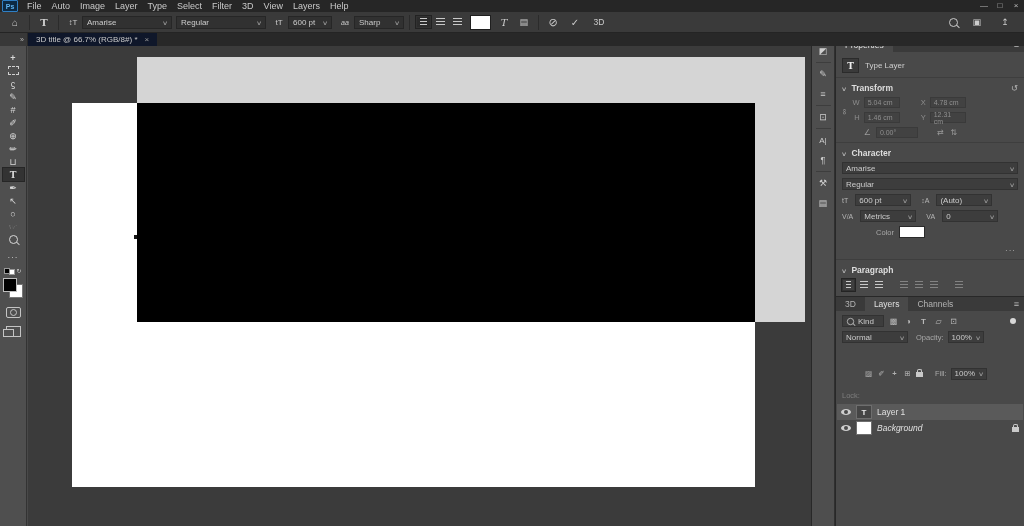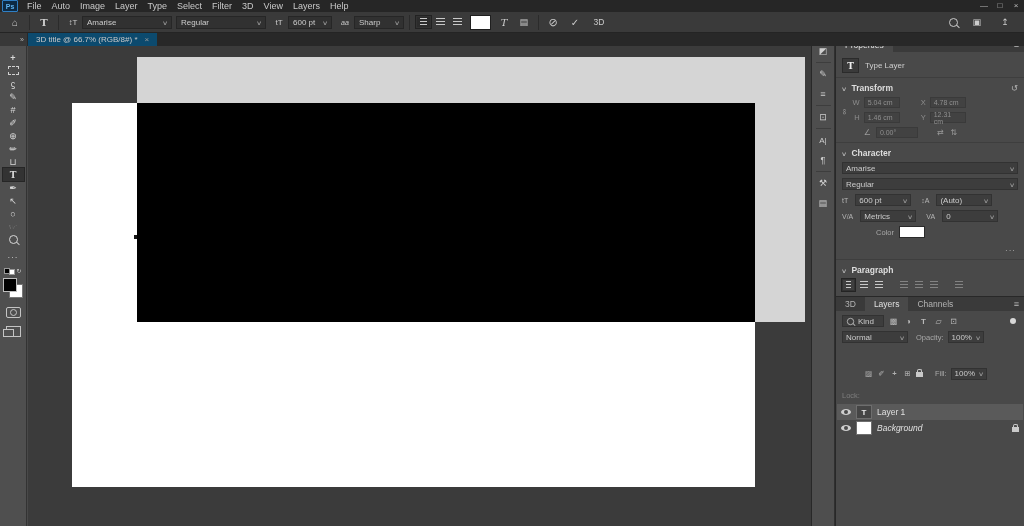--- a/index.html
+++ b/index.html
@@ -27,21 +27,21 @@
   .align-lines{width:9px;height:8px;background:repeating-linear-gradient(to bottom,#c9c9c9 0 1px,transparent 1px 3px);}
   .align-lines.dim{opacity:.45;}
   .color-swatch{width:19px;height:13px;background:#ffffff;border:1px solid #1f1f1f;margin:0 4px;}
   .mag{width:7px;height:7px;border:1px solid #c9c9c9;border-radius:50%;position:relative;display:inline-block;}
   .mag::after{content:"";position:absolute;width:4px;height:1px;background:#c9c9c9;transform:rotate(45deg);right:-3px;bottom:-1px;}
   .ob-right{margin-left:auto;display:flex;align-items:center;gap:10px;padding-right:10px;}
   
   #tabstrip{left:0;top:33px;width:1024px;height:13px;background:#282828;z-index:28;}
   #tools-head{left:0;top:0;width:27px;height:13px;background:#383838;color:#b5b5b5;font-size:7px;
               text-align:right;line-height:13px;padding-right:3px;box-sizing:border-box;}
-  #doctab{left:28px;top:0;height:13px;background:#0c4a6e;display:flex;align-items:center;gap:7px;
+  #doctab{left:28px;top:0;height:13px;background:#0f172a;display:flex;align-items:center;gap:7px;
           padding:0 8px;font-size:8px;color:#c8c8c8;}
   #doctab .close{color:#9a9a9a;font-size:8px;}
   
   #toolbar{left:0;top:46px;width:27px;height:480px;background:#4f4f4f;border-right:1px solid #333;
            display:flex;flex-direction:column;align-items:center;padding-top:5px;box-sizing:border-box;z-index:20;}
   .tool{width:21px;height:13px;display:flex;align-items:center;justify-content:center;
         font-size:9px;color:#d8d8d8;flex:0 0 13px;}
   .tool.active{background:#333333;outline:1px solid #262626;}
   .tool .dashed-box{width:9px;height:7px;border:1px dashed #d0d0d0;}
   .tool .mag{border-color:#d8d8d8;}

